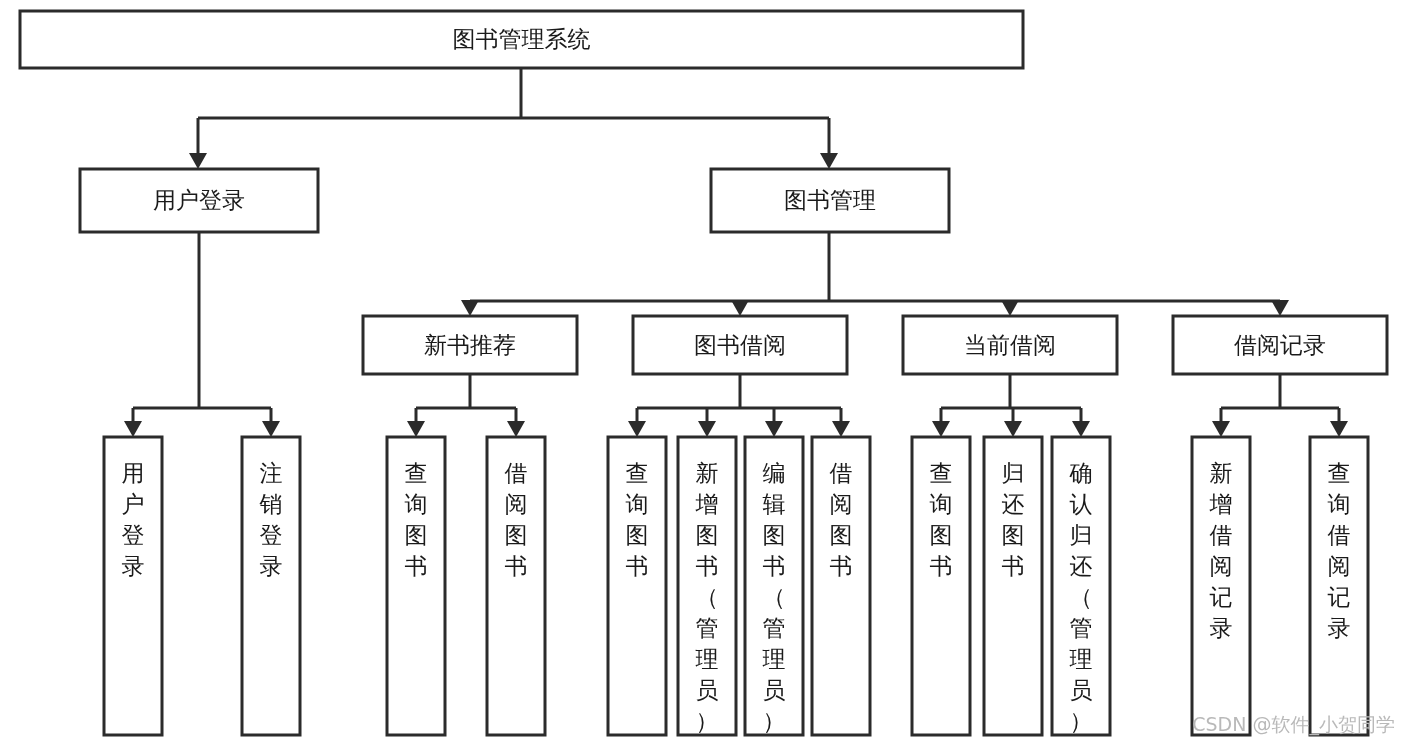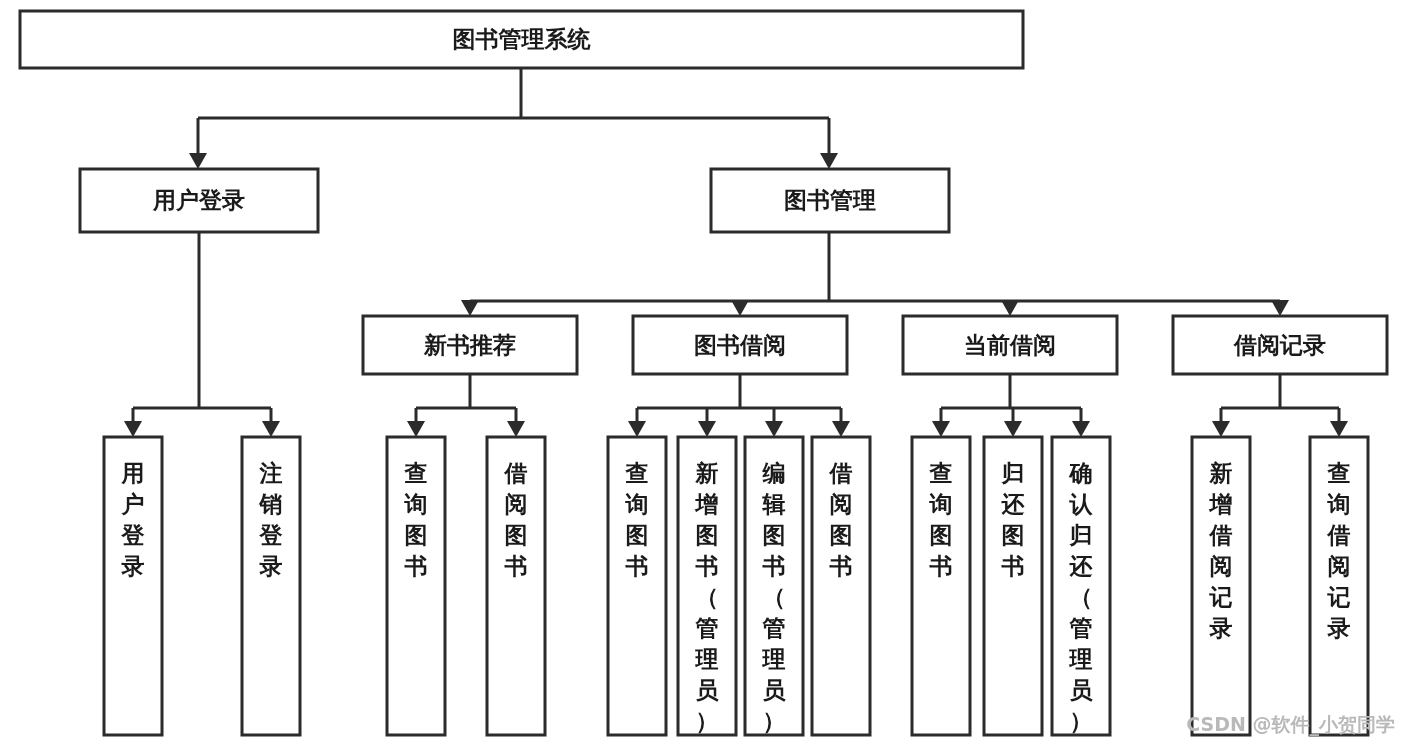--- a/index.html
+++ b/index.html
@@ -14,21 +14,20 @@
     overflow: hidden;
     font-family: "DejaVu Sans", "Liberation Sans", sans-serif;
     position: relative;
   }
   #diagram-root {
     position: absolute;
     left: 0;
     top: 0;
     width: 1405px;
     height: 747px;
-    font-weight: bold;
   }
   svg.flow {
     display: block;
     width: 1405px;
     height: 747px;
   }
   .node-box {
     fill: #ffffff;
     stroke: #2b2b2b;
     stroke-width: 3;

